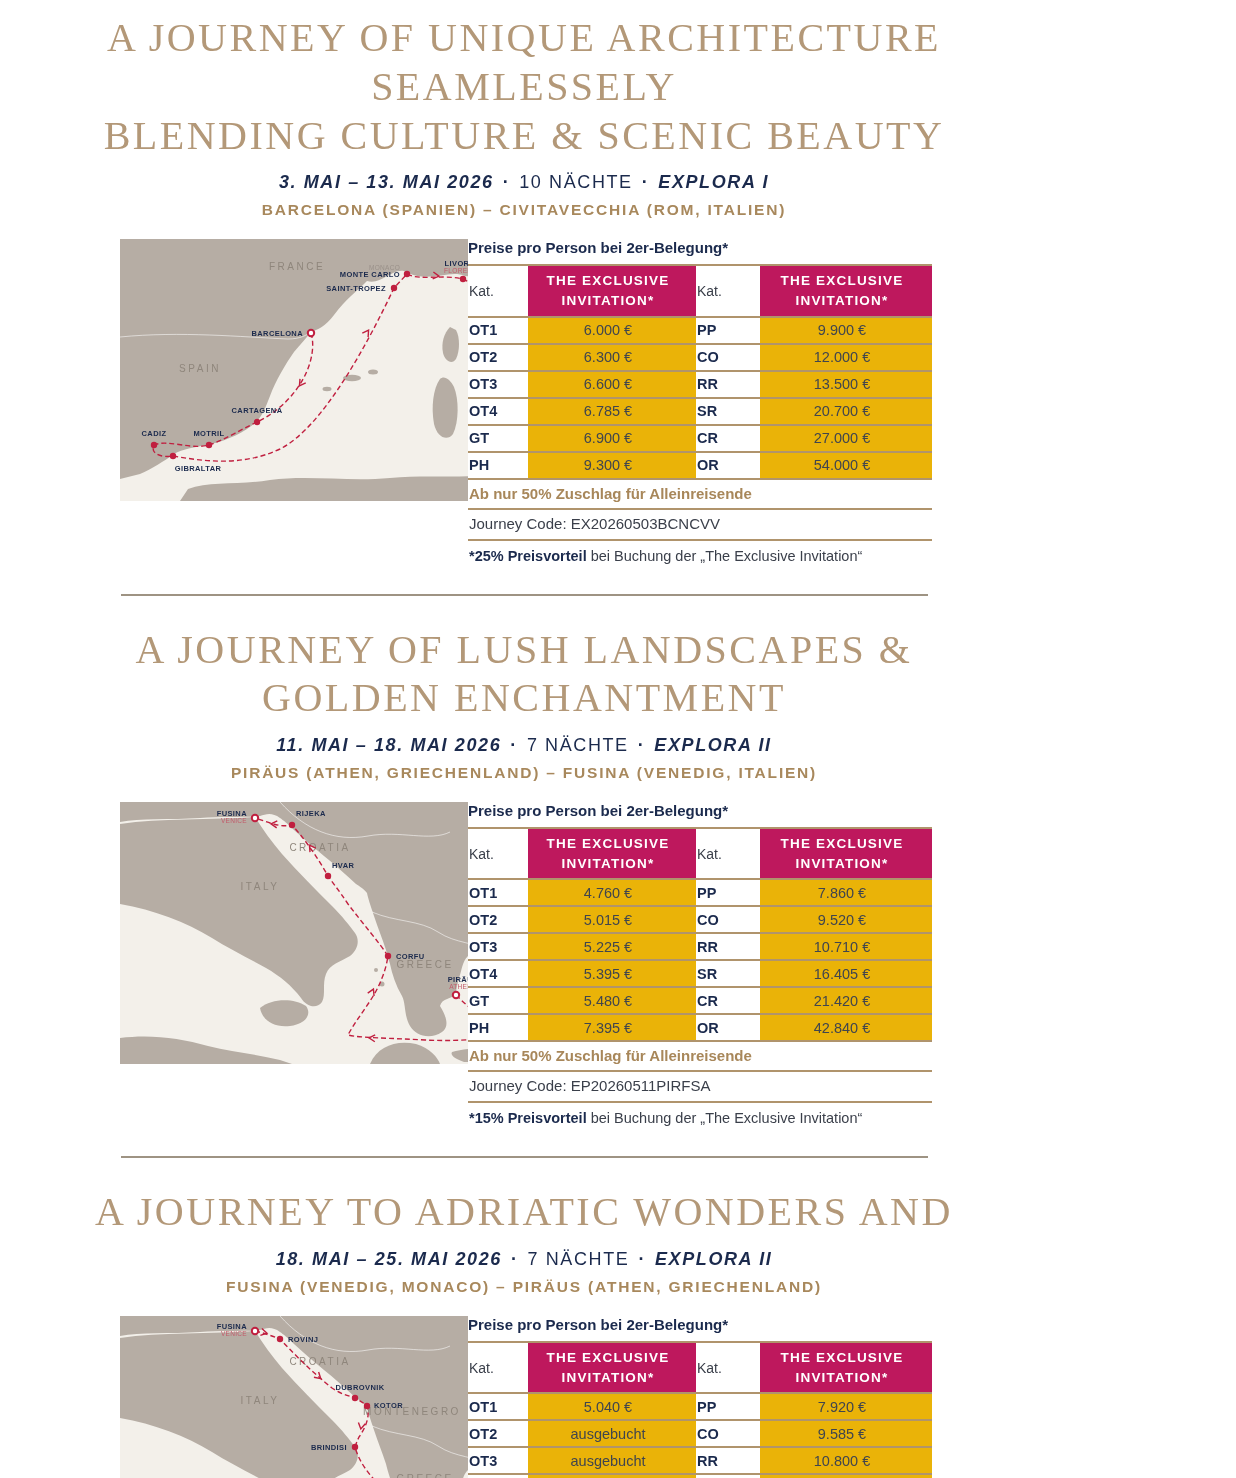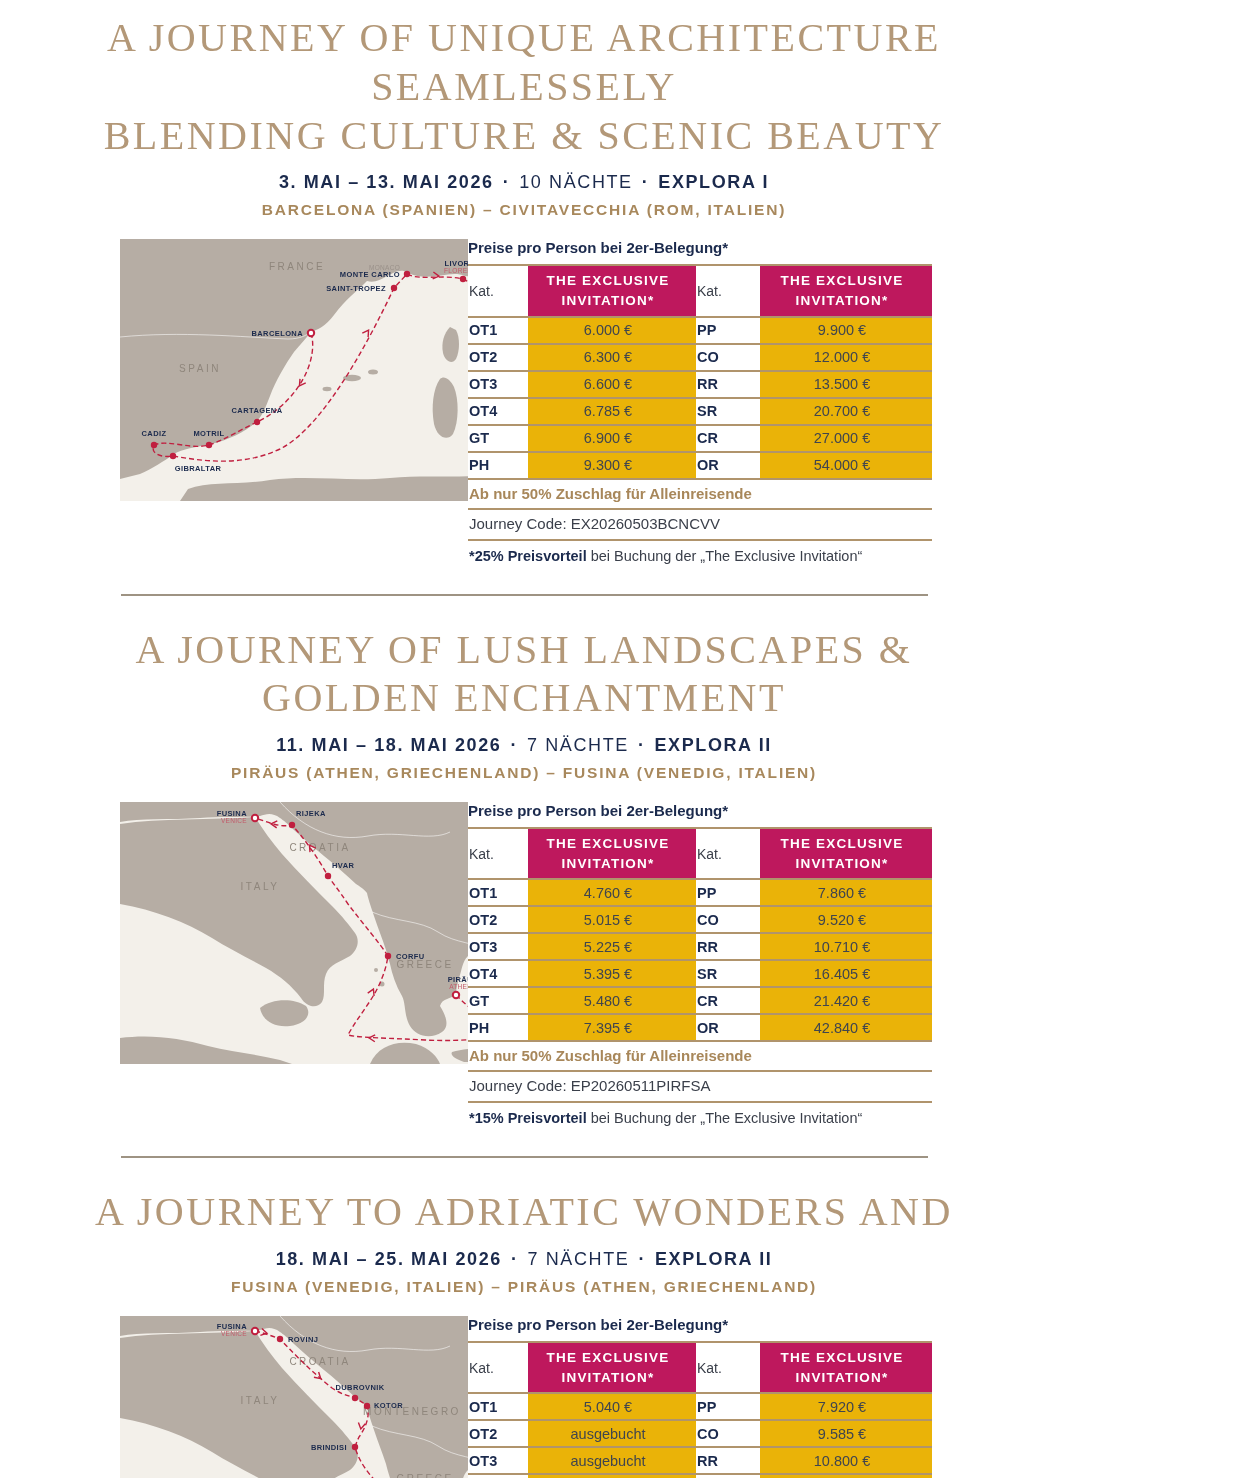--- a/index.html
+++ b/index.html
@@ -5,21 +5,21 @@
   * { box-sizing: border-box; margin: 0; padding: 0; }
   body { width: 1236px; height: 1478px; background: #ffffff; overflow: hidden;
          font-family: "Liberation Sans", sans-serif; }
   .page { width: 1048px; height: 1478px; position: relative; }
   .section { text-align: center; }
   .sec-title { font-family: "Liberation Serif", "DejaVu Serif", serif; font-weight: 400;
                color: #b39878; font-size: 40px; line-height: 1.22; letter-spacing: 2.5px; }
   .sec1 .sec-title { padding-top: 14px; }
   .sec2 .sec-title, .sec3 .sec-title { padding-top: 30px; }
   .dateline { margin-top: 12px; color: #1b2a4d; font-size: 18px; letter-spacing: 1.6px; }
-  .dateline .b { font-weight: bold; }
+  .dateline .b { font-weight: bold; font-style: italic; }
   .dateline .n { font-weight: 400; }
   .dateline .dot { margin: 0 9px; font-weight: bold; }
   .routeline { margin-top: 8px; color: #a8885c; font-weight: bold; font-size: 15.5px;
                letter-spacing: 1.8px; }
   .content { display: flex; justify-content: space-between; align-items: flex-start;
              margin: 20px 116px 0 120px; text-align: left; }
   .mapbox { width: 488px; height: 262px; background: #f3f0ea; overflow: hidden; }
   .divider { border-top: 2px solid #9e9383; margin: 30px 120px 0 121px; }
 
   .pricebox { width: 464px; }
@@ -323,21 +323,21 @@
     <div class="divider"></div>
   </div>
 
   <div class="section sec3">
     <div class="sec-title">
       <div>A JOURNEY TO ADRIATIC WONDERS AND</div>
     </div>
     <div class="dateline">
       <span class="b">18. MAI – 25. MAI 2026</span><span class="dot">·</span><span class="n">7 NÄCHTE</span><span class="dot">·</span><span class="b">EXPLORA II</span>
     </div>
-    <div class="routeline">FUSINA (VENEDIG, ITALIEN) – PIRÄUS (ATHEN, GRIECHENLAND)</div>
+    <div class="routeline">FUSINA (VENEDIG, MONACO) – PIRÄUS (ATHEN, GRIECHENLAND)</div>
     <div class="content">
       <div class="mapbox">
         <svg width="488" height="262" viewBox="0 0 488 262">
           <rect x="0" y="0" width="488" height="262" fill="#f3f0ea"></rect>
           <path class="land" d="M0,0 H488 V246 C475,238 462,232 456,222 C449,212 446,202 449,192 L452,178 C443,170 432,168 426,160 C416,150 400,148 388,152 C372,156 358,150 348,154 C342,160 342,168 339,176 C337,184 336,188 336,192 C330,198 322,196 320,204 C326,214 330,224 322,230 C310,238 296,234 290,224 C284,214 286,202 282,194 C276,184 272,172 270,162 C268,156 267,152 266,148 C262,136 258,126 254,114 C250,102 248,96 247,91 C243,86 239,84 236,82 C225,72 214,62 204,54 C193,45 183,36 174,28 C168,22 163,18 160,16 C152,10 146,12 140,14 C120,16 100,14 80,16 C50,18 20,16 0,20 Z"></path>
           <path class="land" d="M0,22 C40,16 90,18 135,15 C143,28 152,40 162,52 C178,70 196,88 212,104 C222,114 230,124 235,131 C240,138 238,148 230,154 C220,160 210,162 206,172 C202,182 206,192 202,200 C196,208 186,204 181,196 C172,184 160,174 146,166 C128,156 108,146 92,136 C66,120 34,108 0,102 Z"></path>
           <path class="land" d="M140,206 C152,196 174,196 186,204 C192,212 186,222 170,224 C154,226 142,218 140,206 Z"></path>
           <path class="land" d="M332,250 C352,244 382,246 402,252 C408,256 400,260 384,260 L344,260 C336,257 330,254 332,250 Z"></path>
           <path class="land" d="M0,236 C30,232 60,236 88,244 C112,250 136,252 160,258 L172,262 H0 Z"></path>
           <path class="land" d="M250,262 C258,244 276,238 296,242 C310,246 318,256 320,262 Z"></path>

